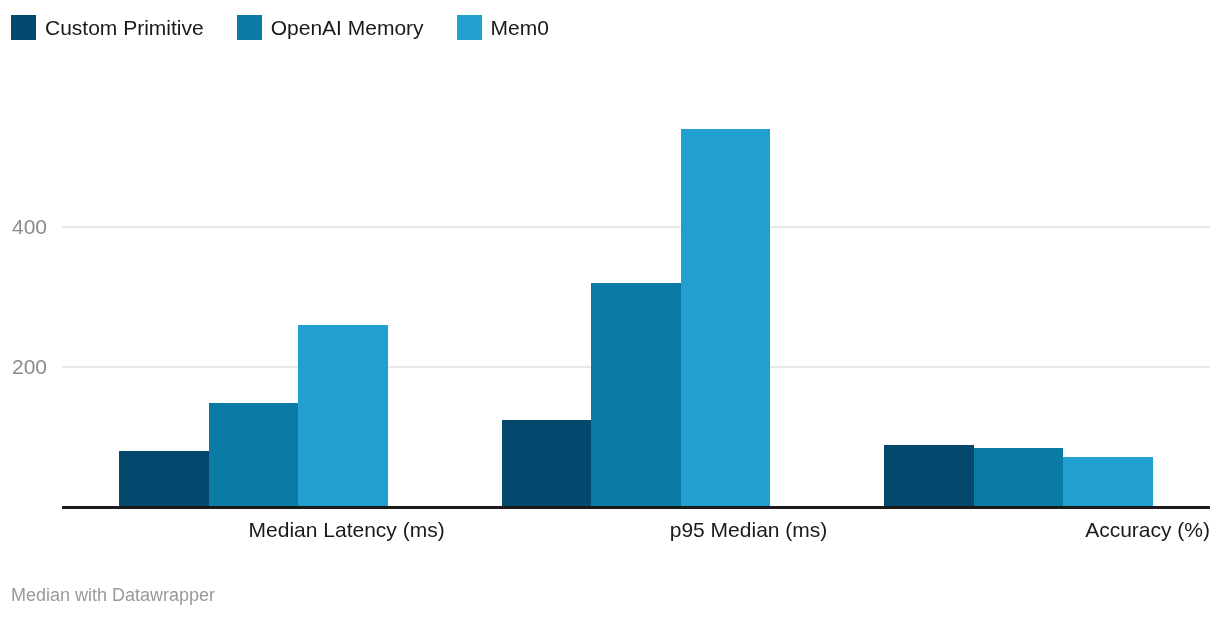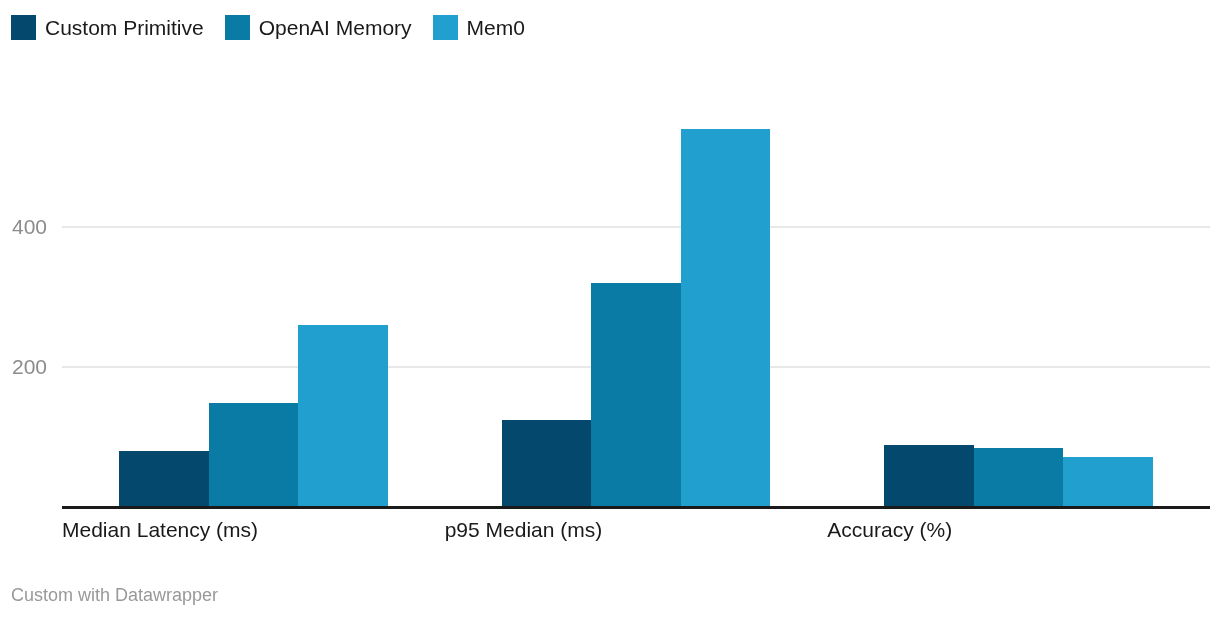--- a/index.html
+++ b/index.html
@@ -20,21 +20,21 @@
   }
 
   
   #legend {
     position: absolute;
     left: 11px;
     top: 12px;
     height: 30px;
     display: flex;
     align-items: center;
-    gap: 0;
+    gap: 12px;
   }
   .legend-item {
     display: flex;
     align-items: center;
     margin-right: 21px;
   }
   .legend-swatch {
     width: 25px;
     height: 25px;
     flex: 0 0 auto;
@@ -84,21 +84,21 @@
   .bar {
     position: absolute;
     bottom: 121px; 
   }
 
   .xtick-label {
     position: absolute;
     top: 510px;
     font-size: 21px;
     color: #1a1a1a;
-    text-align: left;
+    text-align: right;
     white-space: nowrap;
   }
 
   
   #footer {
     position: absolute;
     left: 11px;
     top: 585px;
     font-size: 18px;
     color: #999999;
@@ -146,15 +146,15 @@
         <div class="bar" title="Mem0 — Accuracy (%): 72" style="left: 1063.42px; width: 89.5px; height: 50.4px; background: rgb(33, 160, 208);"></div>
       </div>
     <div id="baseline"></div>
     <div id="xticks">
         <div class="xtick-label" style="left: 62px; width: 382.667px;">Median Latency (ms)</div>
         <div class="xtick-label" style="left: 444.667px; width: 382.667px;">p95 Median (ms)</div>
         <div class="xtick-label" style="left: 827.333px; width: 382.667px;">Accuracy (%)</div>
       </div>
   </div>
 
-  <div id="footer">Custom with Datawrapper</div>
+  <div id="footer">Median with Datawrapper</div>
 
 </div>
 
 </body></html>

